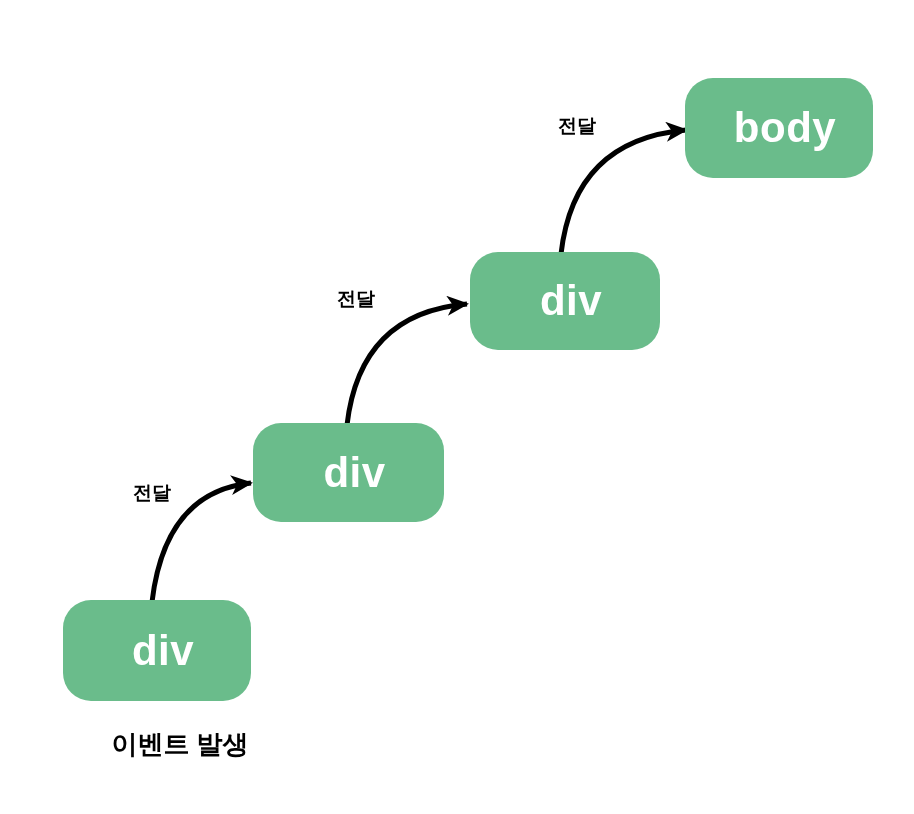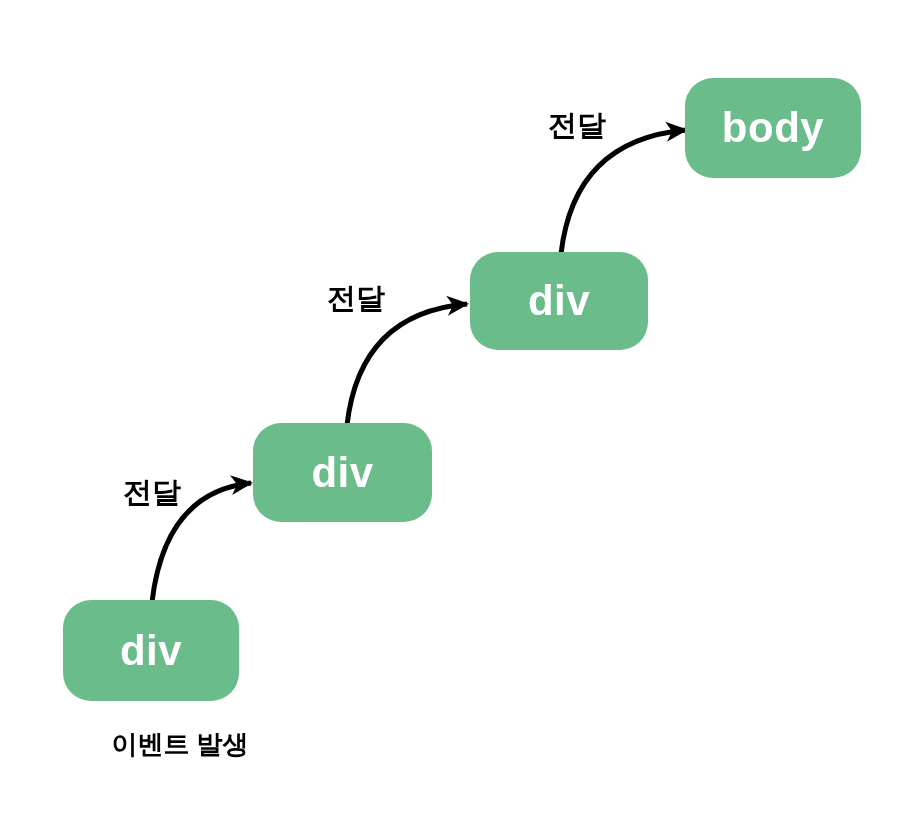--- a/index.html
+++ b/index.html
@@ -29,30 +29,31 @@
     position:absolute;
     background:var(--node-fill);
     border-radius:28px;
     display:flex;
     align-items:center;
     justify-content:center;
     color:var(--node-text);
     font-size:42px;
     font-weight:700;
     letter-spacing:0.5px;
+    padding-left:12px;
   }
   .node-1{left:63px;top:600px;width:176px;height:101px;}
   .node-2{left:253px;top:423px;width:179px;height:99px;}
   .node-3{left:470px;top:252px;width:178px;height:98px;}
   .node-4{left:685px;top:78px;width:176px;height:100px;}
   .edge-label{
     position:absolute;
     transform:translate(-50%,-50%);
     color:var(--ink);
-    font-size:29px;
+    font-size:19px;
     font-weight:700;
     white-space:nowrap;
   }
   .edge-label-1{left:152px;top:493px;}
   .edge-label-2{left:356px;top:299px;}
   .edge-label-3{left:577px;top:126px;}
   .caption{
     position:absolute;
     left:180px;top:744px;
     transform:translate(-50%,-50%);

